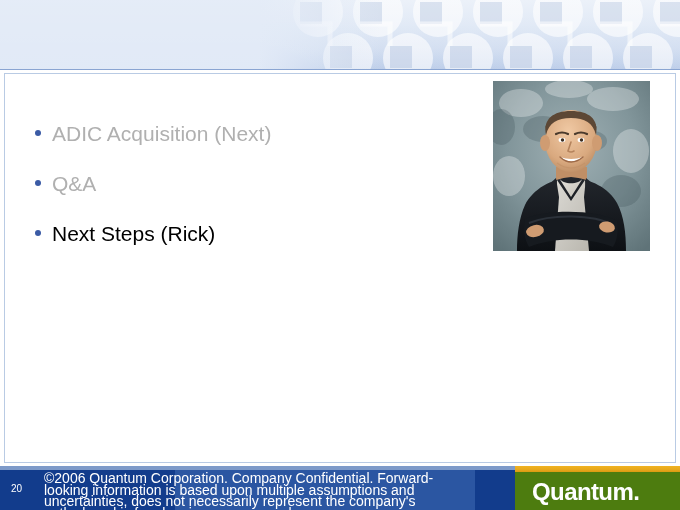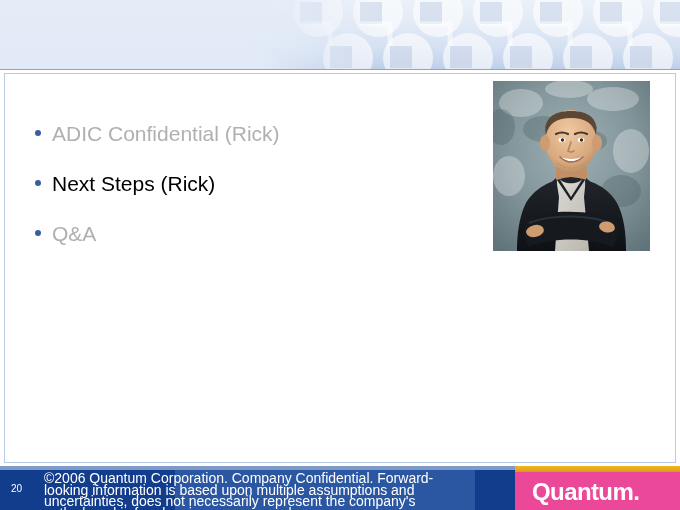--- a/index.html
+++ b/index.html
@@ -129,21 +129,21 @@
     width: 300px;
     height: 40px;
     background: #3f6bb4;
     opacity: 0.55;
   }
   #footer-logo-block {
     position: absolute;
     right: 0; top: 0;
     width: 165px;
     height: 44px;
-    background: #ec4899;
+    background: #4d7c0f;
   }
   #footer-gold {
     position: absolute;
     right: 0; top: 0;
     width: 165px;
     height: 6px;
     background: linear-gradient(to bottom, #f0b323 0%, #e7a81c 60%, #d99a12 100%);
   }
   #logo-text {
     position: absolute;
@@ -246,31 +246,31 @@
 
     <div id="header-rule"></div>
   </div>
 
   <div id="body">
 
     <div id="bullet-list">
 
       <div class="bullet-row">
         <span class="bullet-dot"></span>
-        <span class="bullet-text dim">ADIC Confidential (Rick)</span>
+        <span class="bullet-text dim">ADIC Acquisition (Next)</span>
+      </div>
+
+      <div class="bullet-row">
+        <span class="bullet-dot"></span>
+        <span class="bullet-text dim">Q&amp;A</span>
       </div>
 
       <div class="bullet-row">
         <span class="bullet-dot"></span>
         <span class="bullet-text active">Next Steps (Rick)</span>
-      </div>
-
-      <div class="bullet-row">
-        <span class="bullet-dot"></span>
-        <span class="bullet-text dim">Q&amp;A</span>
       </div>
 
     </div>
   </div>
 
   <div id="photo">
     <svg width="157" height="170" viewBox="0 0 157 170" aria-hidden="true">
       <defs>
         <radialGradient id="bgMottle" cx="50%" cy="40%" r="75%">
           <stop offset="0%" stop-color="#9fb0b4"></stop>

